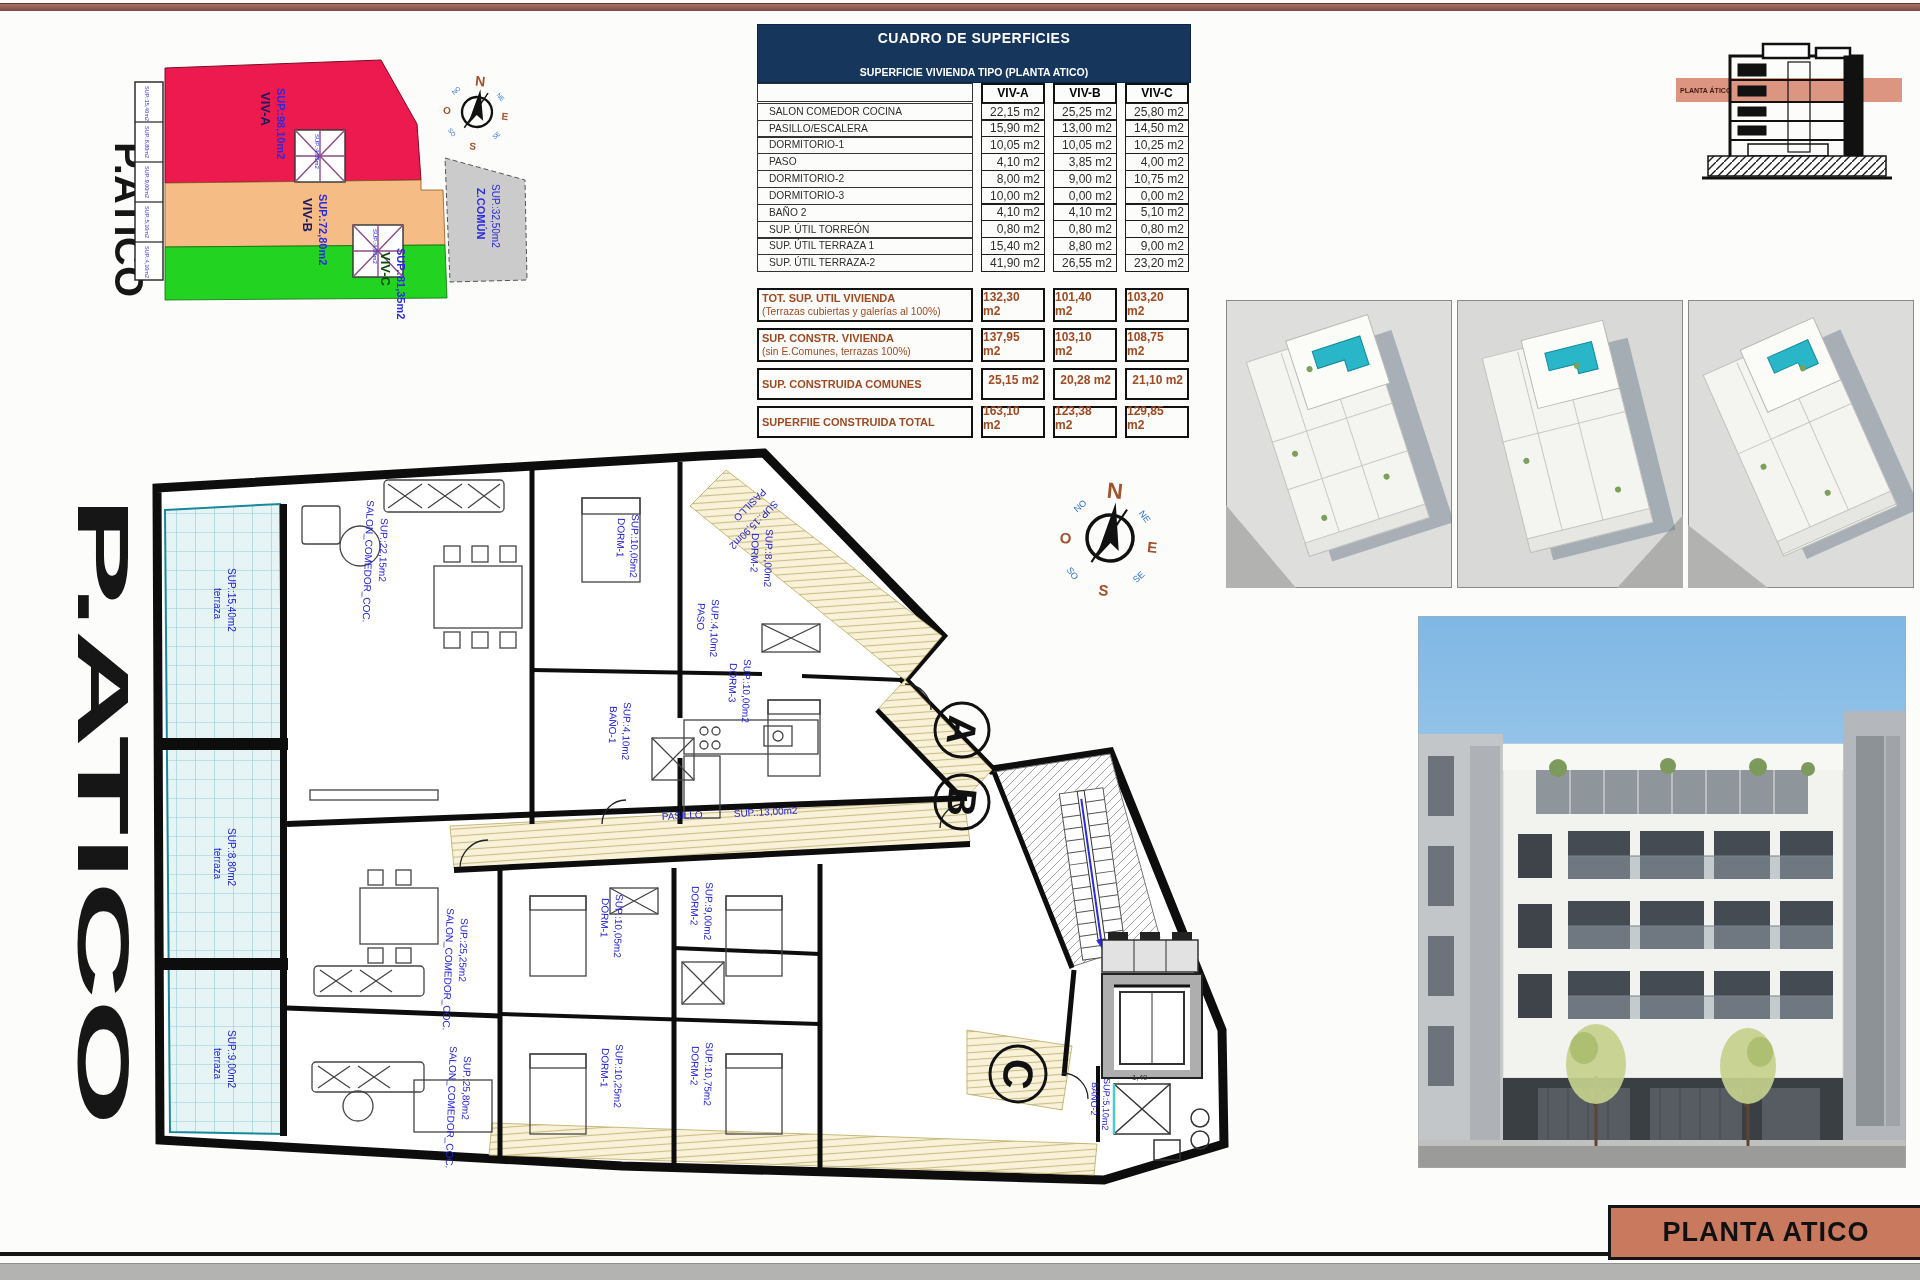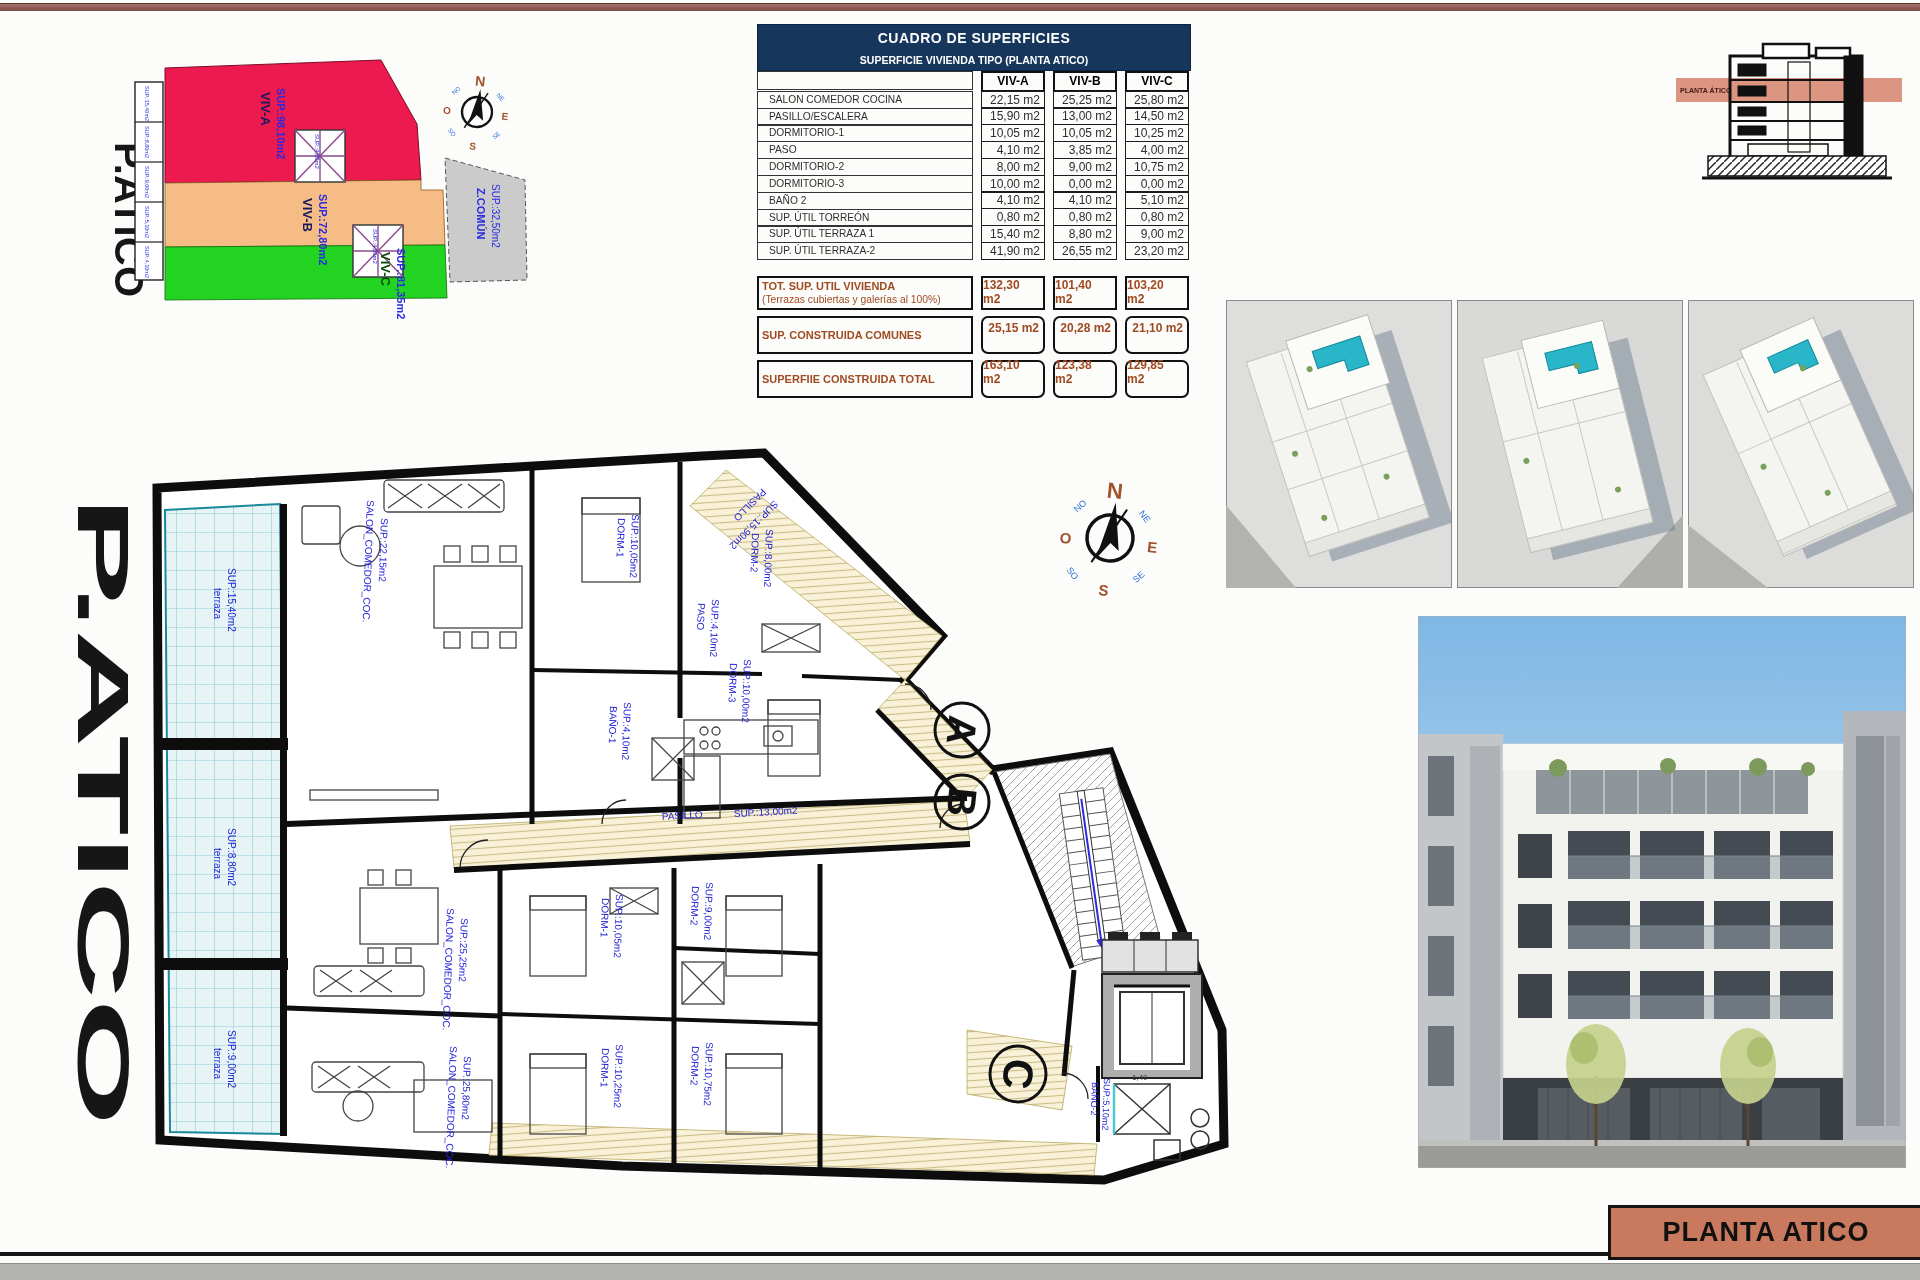--- a/index.html
+++ b/index.html
@@ -9,38 +9,38 @@
           background:linear-gradient(#a5736b,#7c4a42);border-top:1px solid #5f3832;}
   .botbar{position:absolute;left:0;bottom:0;width:100%;height:16px;background:#b3b3b1;border-top:1px solid #8f8f8d;}
   .botline{position:absolute;left:0;top:1252px;width:1612px;height:4px;background:#151515;}
   .titleblock{position:absolute;left:1608px;top:1205px;width:310px;height:49px;background:#c9795e;
               border:3px solid #151515;display:flex;align-items:center;justify-content:center;
               font-size:27px;font-weight:bold;color:#111;letter-spacing:1px;}
   
   .stable{position:absolute;left:757px;top:24px;width:434px;}
   .st-head{background:#16365c;color:#fff;text-align:center;padding:5px 2px 4px;border:1px solid #0d2545;}
   .st-title{font-size:14px;font-weight:bold;letter-spacing:.5px;}
-  .st-sub{font-size:10.5px;font-weight:bold;margin-top:8px;}
+  .st-sub{font-size:10.5px;font-weight:bold;margin-top:20px;}
   .st-grid{display:grid;grid-template-columns:216px 8px 64px 8px 64px 8px 64px;margin-top:2px;}
   .st-grid .sp{border:none;}
   .hv{border:2px solid #111;font-weight:bold;font-size:12px;text-align:center;height:17px;line-height:17px;margin-top:-2px;}
   .hl{border:1.2px solid #333;height:17px;margin-top:-2px;}
   .rl{border:1.2px solid #333;margin-top:-1.2px;font-size:10.2px;color:#2e2e2e;height:16px;line-height:16px;
       padding-left:11px;white-space:nowrap;overflow:hidden;}
   .rv{border:1.5px solid #1c1c1c;margin-top:-1.5px;font-size:12px;color:#2e2e2e;height:16px;line-height:16px;
       text-align:right;padding-right:4px;white-space:nowrap;}
   .sgap{height:10px;}
   .srow{display:grid;grid-template-columns:216px 8px 64px 8px 64px 8px 64px;margin-top:6px;}
   .slab{border:2.2px solid #111;padding:2px 3px;}
   .sl1{color:#a04a22;font-weight:bold;font-size:11px;line-height:13px;white-space:nowrap;}
   .sl2{color:#a04a22;font-size:10.3px;line-height:13px;white-space:nowrap;}
   .sv{border:2.5px solid #111;color:#a04a22;font-weight:bold;font-size:12px;display:flex;
       align-items:flex-end;justify-content:flex-end;padding:0 4px 2px 0;}
   .srow.short .slab{display:flex;align-items:center;}
-  .srow.short .sv{align-items:center;padding-bottom:14px;height:20px;border-radius:7px;}
+  .srow.short .sv{align-items:center;padding-bottom:8px;height:20px;}
   svg text{font-family:"Liberation Sans",sans-serif;}
   .panel3d{position:absolute;top:300px;display:flex;gap:5px;}
 </style>
 </head>
 <body>
 
 <div class="sheet">
   <div class="topbar"></div>
 
   <svg style="position:absolute;left:85px;top:30px;" width="475" height="330" viewBox="0 0 475 330">
@@ -207,20 +207,32 @@
       <div class="slab">
           <div class="sl1">TOT. SUP. UTIL VIVIENDA</div>
         <div class="sl2">(Terrazas cubiertas y galerías al 100%)</div>
         </div>
         <div class="sp"></div>
       <div class="sv">132,30 m2</div>
         <div class="sp"></div>
       <div class="sv">101,40 m2</div>
         <div class="sp"></div>
       <div class="sv">103,20 m2</div>
+    </div>
+    <div class="srow">
+      <div class="slab">
+          <div class="sl1">SUP. CONSTR. VIVIENDA</div>
+        <div class="sl2">(sin E.Comunes, terrazas 100%)</div>
+        </div>
+        <div class="sp"></div>
+      <div class="sv">137,95 m2</div>
+        <div class="sp"></div>
+      <div class="sv">103,10 m2</div>
+        <div class="sp"></div>
+      <div class="sv">108,75 m2</div>
     </div>
     <div class="srow short">
       <div class="slab">
           <div class="sl1">SUP. CONSTRUIDA COMUNES</div>
         </div>
         <div class="sp"></div>
       <div class="sv">25,15 m2</div>
         <div class="sp"></div>
       <div class="sv">20,28 m2</div>
         <div class="sp"></div>

